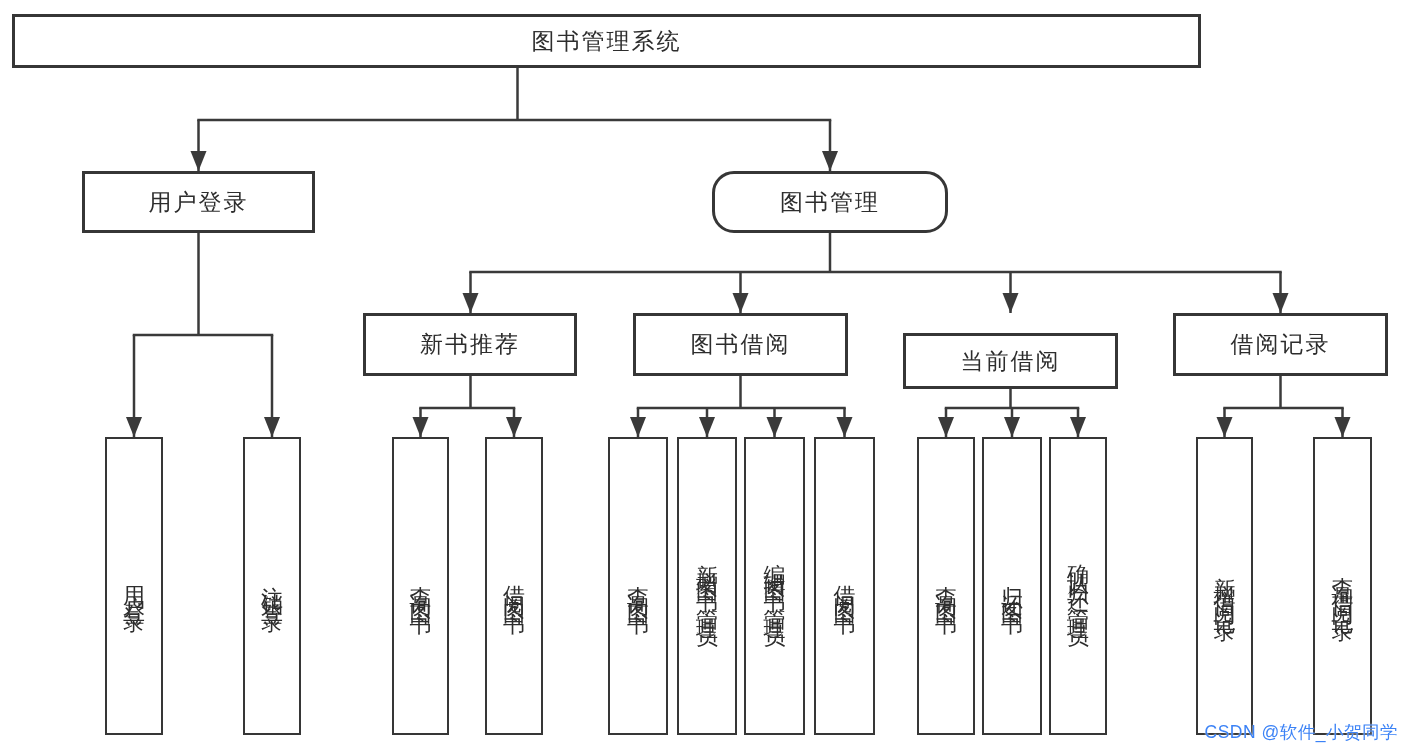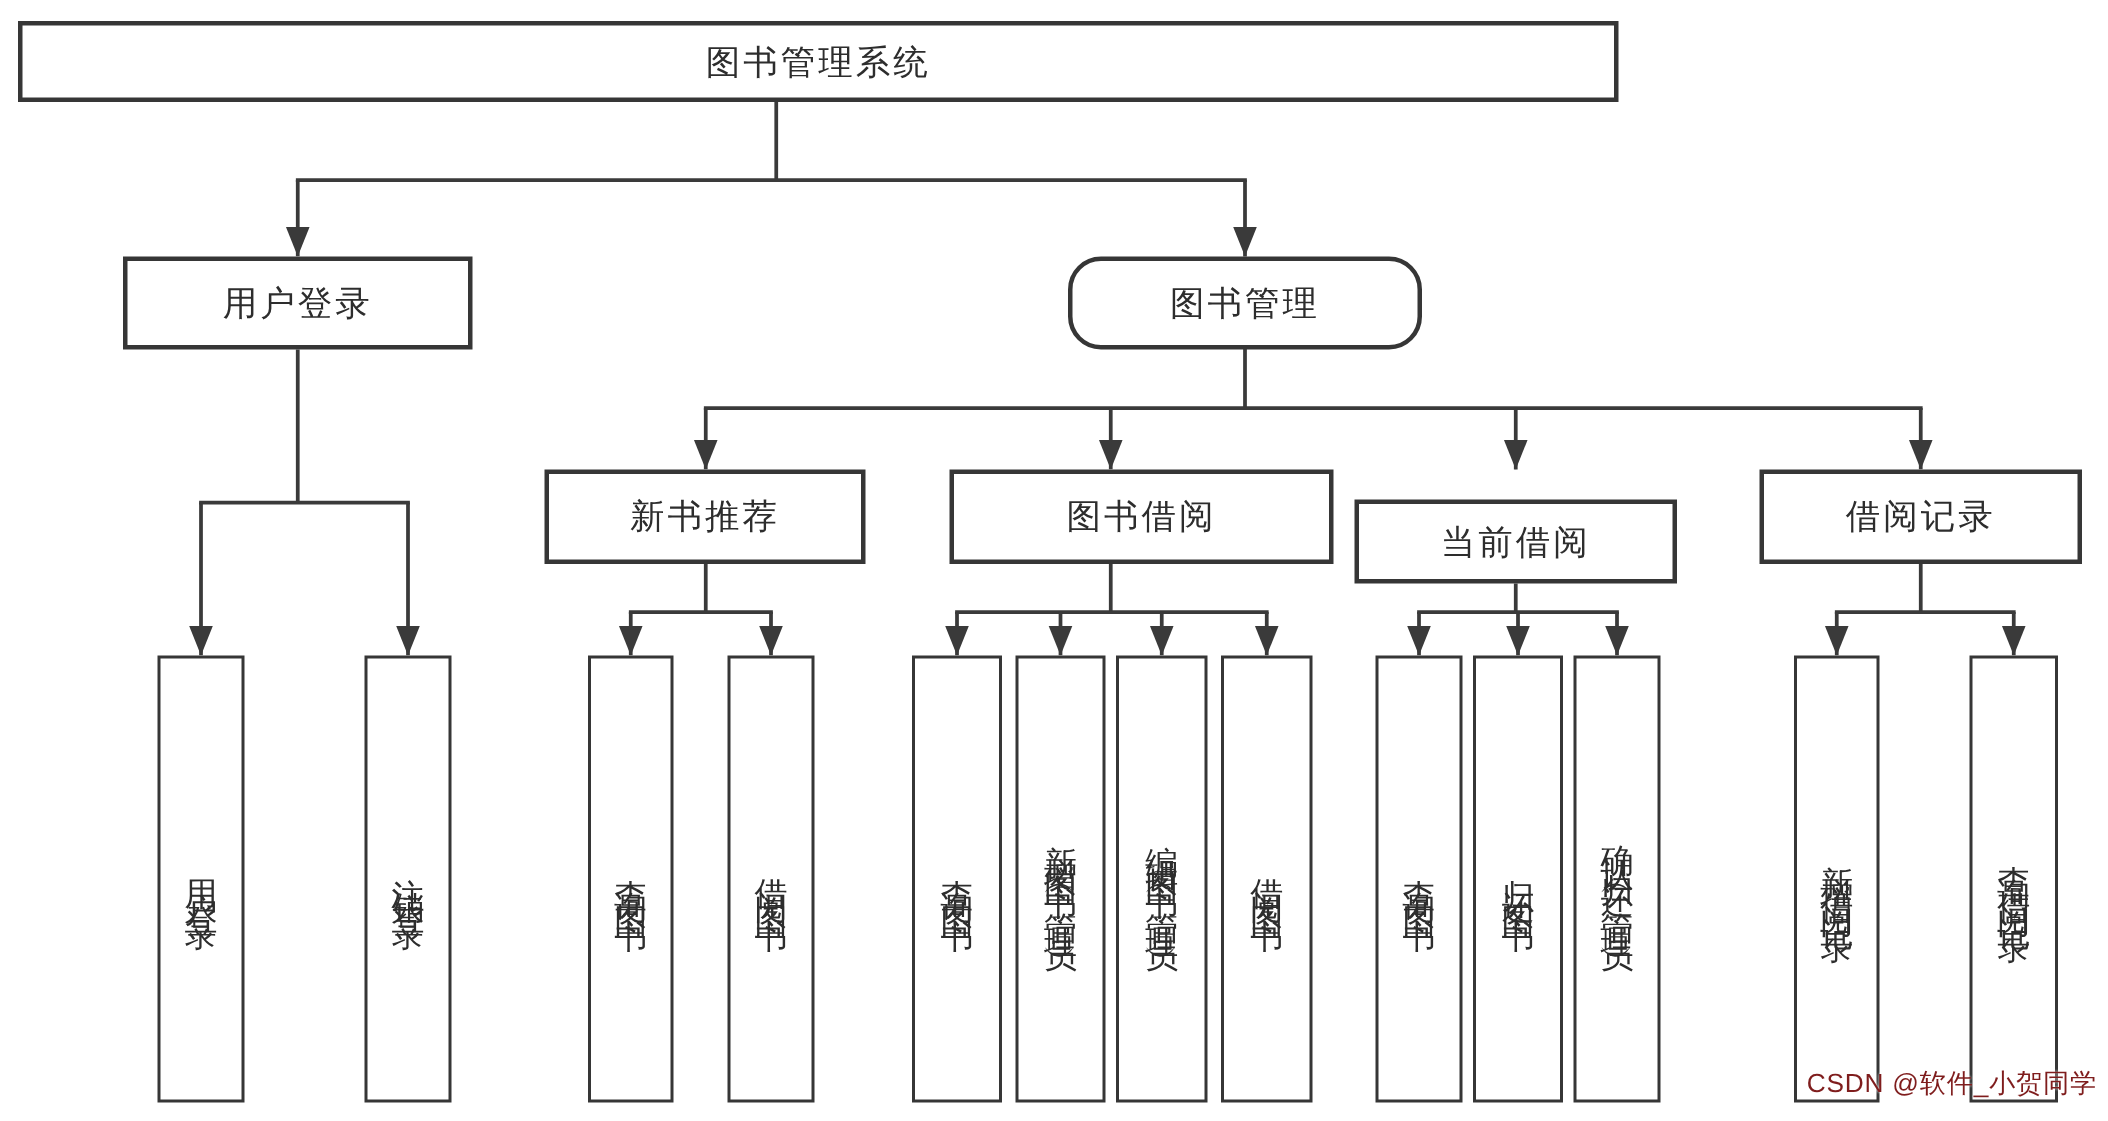--- a/index.html
+++ b/index.html
@@ -49,24 +49,24 @@
     writing-mode: vertical-rl;
     text-orientation: mixed;
     font-size: 22px;
     letter-spacing: 9px;
     color: #2d2d2d;
     line-height: 1;
   }
   .watermark {
     position: absolute;
     right: 7px;
-    bottom: 13px;
+    bottom: 3px;
     font-size: 17.5px;
     letter-spacing: 0.5px;
-    color: #7f1d1d;
+    color: #3b82f6;
     text-shadow: 0 0 2px #ffffff;
     z-index: 5;
     white-space: nowrap;
   }
 </style>
 </head>
 <body>
 
 <div class="stage">
 
@@ -104,35 +104,35 @@
       <line x1="944.75" y1="408" x2="1079.25" y2="408" stroke="#3a3a3a" stroke-width="2.5"></line>
       <line x1="946" y1="408" x2="946" y2="437" stroke="#3a3a3a" stroke-width="2.5" marker-end="url(#arrowhead)"></line>
       <line x1="1012" y1="408" x2="1012" y2="437" stroke="#3a3a3a" stroke-width="2.5" marker-end="url(#arrowhead)"></line>
       <line x1="1078" y1="408" x2="1078" y2="437" stroke="#3a3a3a" stroke-width="2.5" marker-end="url(#arrowhead)"></line>
       <line x1="1280.5" y1="374" x2="1280.5" y2="408" stroke="#3a3a3a" stroke-width="2.5"></line>
       <line x1="1223.25" y1="408" x2="1343.75" y2="408" stroke="#3a3a3a" stroke-width="2.5"></line>
       <line x1="1224.5" y1="408" x2="1224.5" y2="437" stroke="#3a3a3a" stroke-width="2.5" marker-end="url(#arrowhead)"></line>
       <line x1="1342.5" y1="408" x2="1342.5" y2="437" stroke="#3a3a3a" stroke-width="2.5" marker-end="url(#arrowhead)"></line>
     </svg>
 
-  <div class="box" style="left:12px; top:14px; width:1067px; height:54px;">
+  <div class="box" style="left:12px; top:14px; width:1189px; height:54px;">
     <span class="hlbl">图书管理系统</span>
   </div>
 
   <div class="box" style="left:82px; top:171px; width:233px; height:62px;">
     <span class="hlbl">用户登录</span>
   </div>
   <div class="box" style="left:712px; top:171px; width:236px; height:62px;border-radius:22px;">
     <span class="hlbl">图书管理</span>
   </div>
 
   <div class="box" style="left:363px; top:313px; width:214px; height:63px;">
     <span class="hlbl">新书推荐</span>
   </div>
-  <div class="box" style="left:633px; top:313px; width:256px; height:63px;">
+  <div class="box" style="left:633px; top:313px; width:215px; height:63px;">
     <span class="hlbl">图书借阅</span>
   </div>
   <div class="box" style="left:903px; top:313px; width:215px; height:56px;margin-top:20px;">
     <span class="hlbl">当前借阅</span>
   </div>
   <div class="box" style="left:1173px; top:313px; width:215px; height:63px;">
     <span class="hlbl">借阅记录</span>
   </div>
 
   <div class="box leaf" style="left:105px; top:437px; width:58px; height:298px;">

